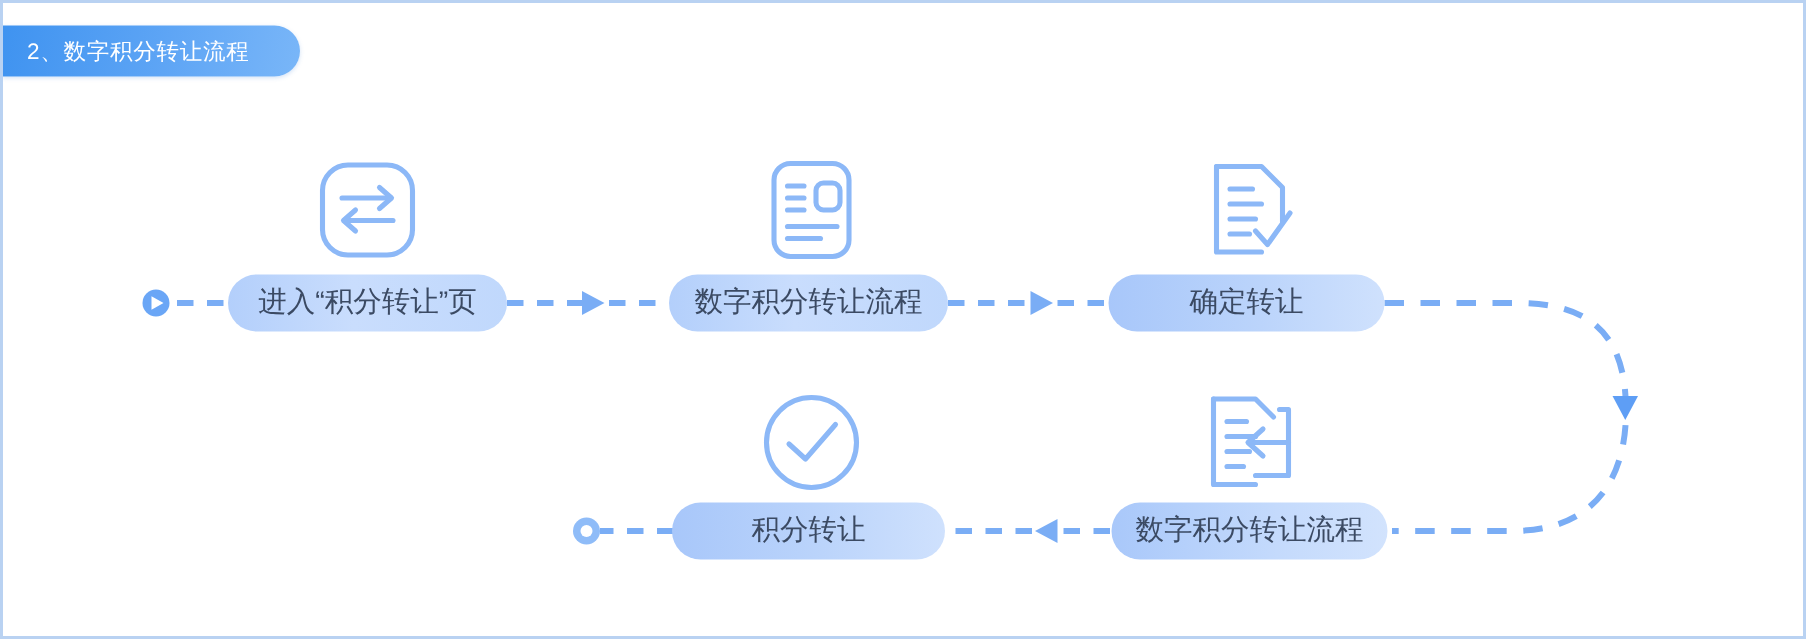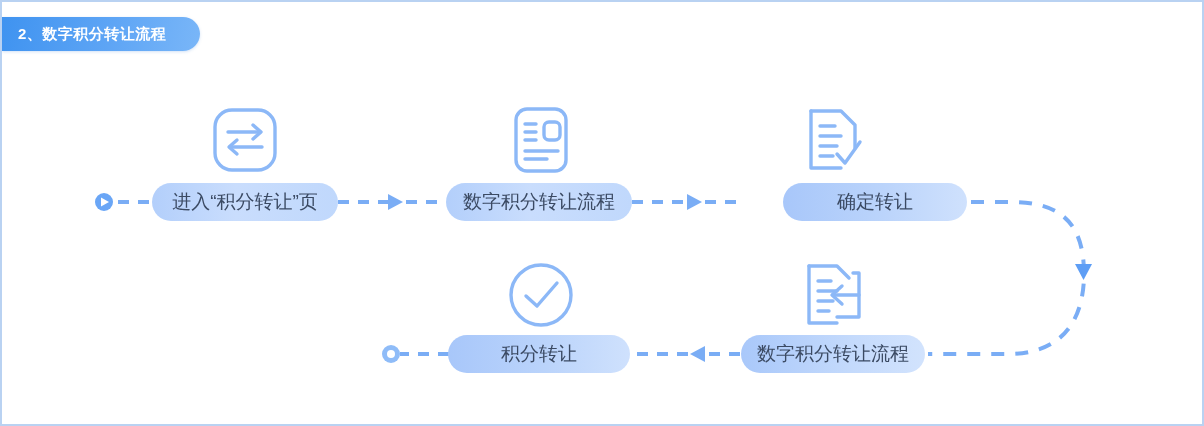--- a/index.html
+++ b/index.html
@@ -23,21 +23,21 @@
     top:15px;
     height:34px;
     padding:0 34px 0 16px;
     display:flex;
     align-items:center;
     background:linear-gradient(100deg,#3f93f0 0%,#5ea5f5 55%,#79b6f8 100%);
     border-top-right-radius:20px;
     border-bottom-right-radius:20px;
     color:#ffffff;
     font-size:15px;
-    font-weight:bold;
+    font-weight:normal;
     letter-spacing:0.5px;
     white-space:nowrap;
     box-shadow:0 1px 3px rgba(80,140,220,0.25);
   }
 
   
   #wires{
     position:absolute;
     left:0; top:0;
     width:1204px;
@@ -175,21 +175,21 @@
   </div>
 
   <div class="node g-lr" style="left:150px; top:181px; width:186px;">
     <span class="node-label">进入“积分转让”页</span>
   </div>
 
   <div class="node g-lr" style="left:444px; top:181px; width:186px;">
     <span class="node-label">数字积分转让流程</span>
   </div>
 
-  <div class="node g-rl" style="left:781px; top:181px; width:184px;justify-content:center;">
+  <div class="node g-rl" style="left:737px; top:181px; width:184px;justify-content:center;">
     <span class="node-label">确定转让</span>
   </div>
 
   <div class="node g-rl2" style="left:739px; top:333px; width:184px;">
     <span class="node-label">数字积分转让流程</span>
   </div>
 
   <div class="node g-rl" style="left:446px; top:333px; width:182px;">
     <span class="node-label">积分转让</span>
   </div>

